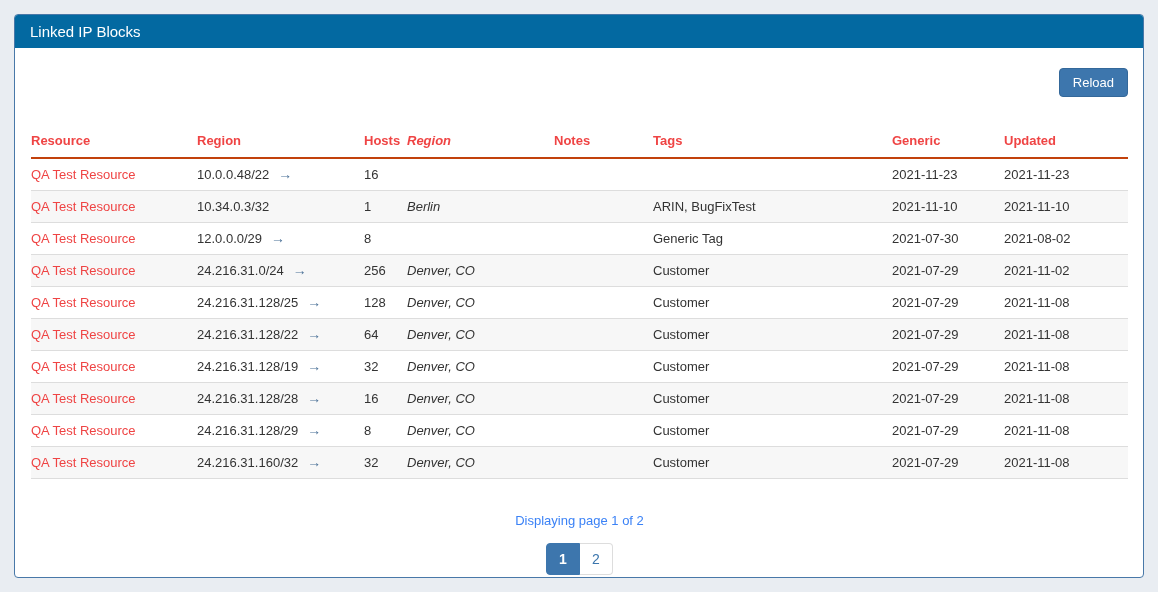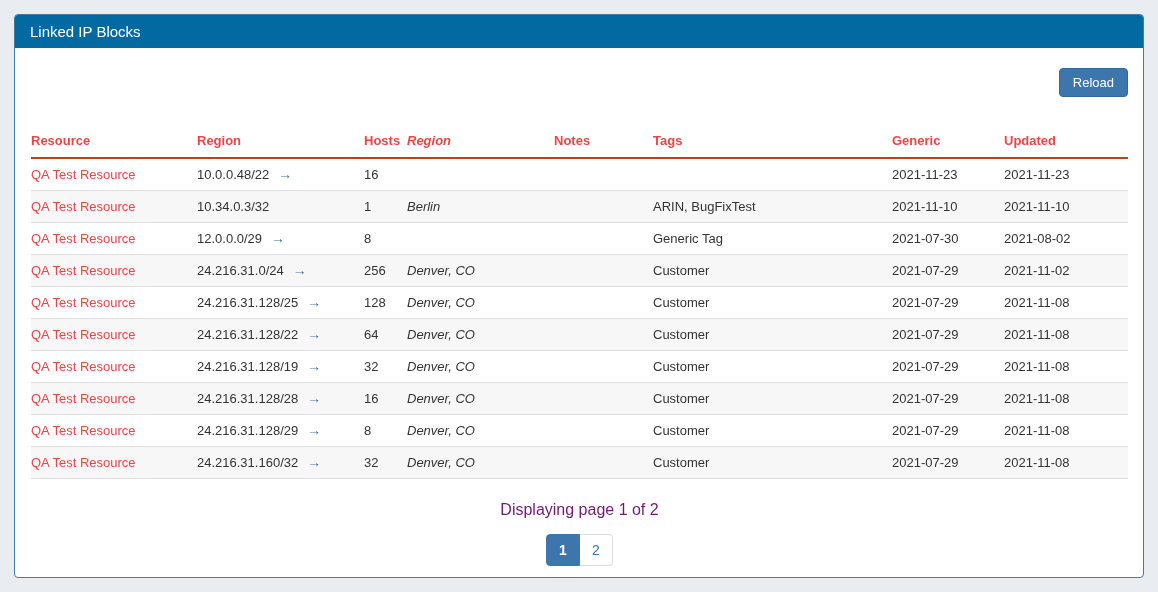--- a/index.html
+++ b/index.html
@@ -73,23 +73,23 @@
     cursor: pointer;
   }
   .arrow {
     color: #4c7298;
     margin-left: 9px;
     font-size: 14px;
     cursor: pointer;
   }
   .page-summary {
     text-align: center;
-    font-size: 16px;
-    color: #701a75;
-    margin-top: 22px;
+    font-size: 13px;
+    color: #3b82f6;
+    margin-top: 34px;
   }
   .pager {
     margin-top: 15px;
     display: flex;
     justify-content: center;
   }
   .pager .page-btn {
     min-width: 33px;
     height: 32px;
     font-family: "Liberation Sans", sans-serif;

